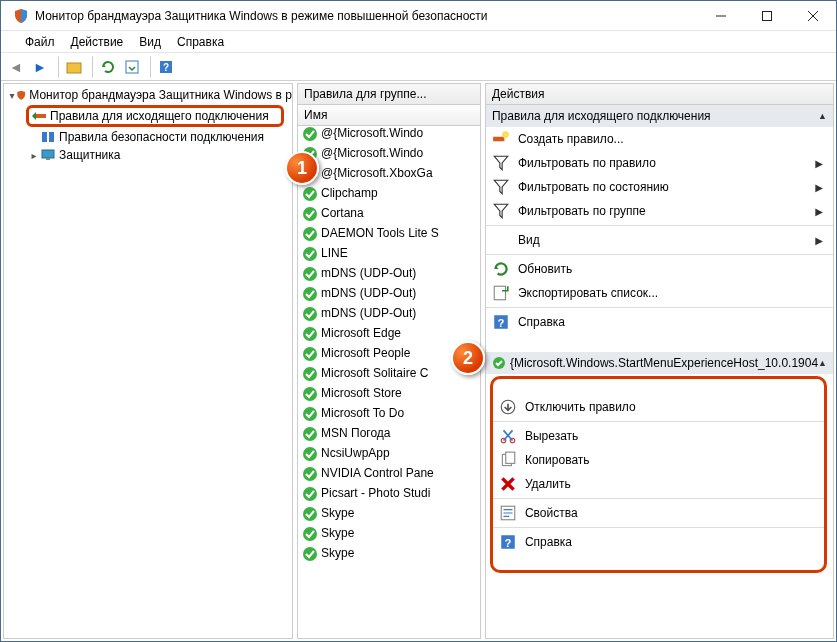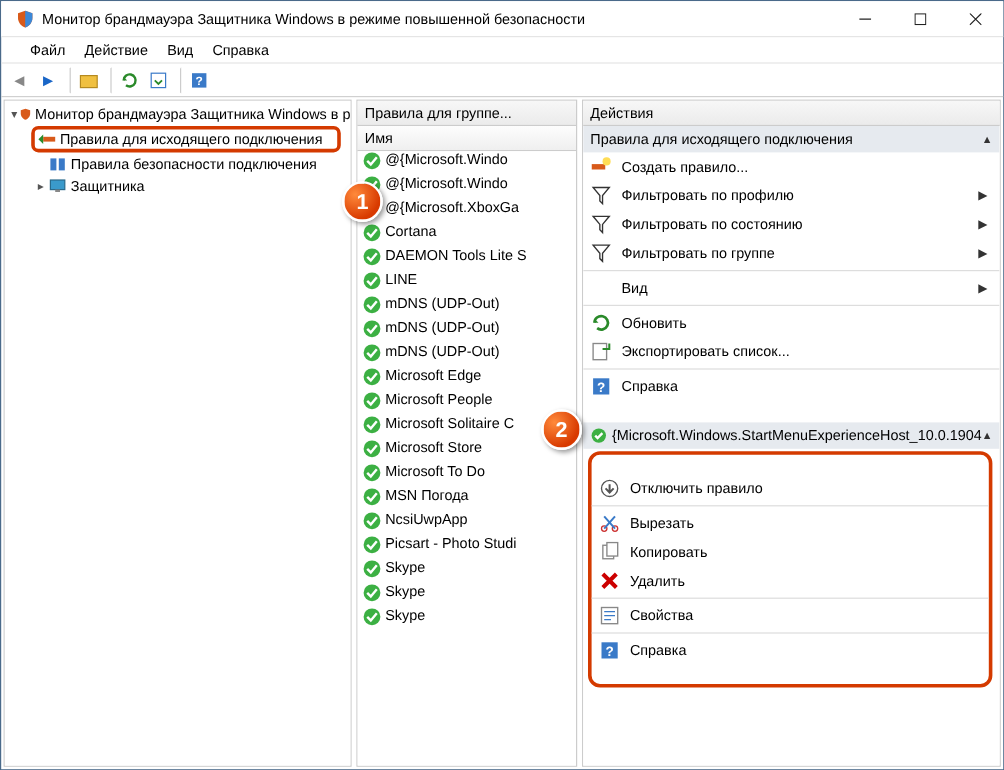--- a/index.html
+++ b/index.html
@@ -358,20 +358,27 @@
                 <circle cx="8" cy="8" r="7"></circle>
                 <path d="M4 8 L7 11 L12 5"></path>
               </svg></span>
             <span>@{Microsoft.XboxGa</span>
           </div>
           <div class="rule-row">
             <span class="check"><svg class="green-check" viewBox="0 0 16 16">
                 <circle cx="8" cy="8" r="7"></circle>
                 <path d="M4 8 L7 11 L12 5"></path>
               </svg></span>
+            <span>Clipchamp</span>
+          </div>
+          <div class="rule-row">
+            <span class="check"><svg class="green-check" viewBox="0 0 16 16">
+                <circle cx="8" cy="8" r="7"></circle>
+                <path d="M4 8 L7 11 L12 5"></path>
+              </svg></span>
             <span>Cortana</span>
           </div>
           <div class="rule-row">
             <span class="check"><svg class="green-check" viewBox="0 0 16 16">
                 <circle cx="8" cy="8" r="7"></circle>
                 <path d="M4 8 L7 11 L12 5"></path>
               </svg></span>
             <span>DAEMON Tools Lite S</span>
           </div>
           <div class="rule-row">
@@ -443,20 +450,27 @@
                 <path d="M4 8 L7 11 L12 5"></path>
               </svg></span>
             <span>MSN Погода</span>
           </div>
           <div class="rule-row">
             <span class="check"><svg class="green-check" viewBox="0 0 16 16">
                 <circle cx="8" cy="8" r="7"></circle>
                 <path d="M4 8 L7 11 L12 5"></path>
               </svg></span>
             <span>NcsiUwpApp</span>
+          </div>
+          <div class="rule-row">
+            <span class="check"><svg class="green-check" viewBox="0 0 16 16">
+                <circle cx="8" cy="8" r="7"></circle>
+                <path d="M4 8 L7 11 L12 5"></path>
+              </svg></span>
+            <span>NVIDIA Control Pane</span>
           </div>
           <div class="rule-row">
             <span class="check"><svg class="green-check" viewBox="0 0 16 16">
                 <circle cx="8" cy="8" r="7"></circle>
                 <path d="M4 8 L7 11 L12 5"></path>
               </svg></span>
             <span>Picsart - Photo Studi</span>
           </div>
           <div class="rule-row">
             <span class="check"><svg class="green-check" viewBox="0 0 16 16">
@@ -499,21 +513,21 @@
               </svg>
             </span>
           <span>Создать правило...</span>
         </div>
         <div class="act-row">
           <span class="aicon">
               <svg viewBox="0 0 16 16">
                 <path d="M2 2 H14 L9 8 V14 L7 12 V8 Z" fill="#fff" stroke="#333"></path>
               </svg>
             </span>
-          <span>Фильтровать по профилю</span>
+          <span>Фильтровать по правило</span>
           <span class="arrow-right">▶</span>
         </div>
         <div class="act-row">
           <span class="aicon">
               <svg viewBox="0 0 16 16">
                 <path d="M2 2 H14 L9 8 V14 L7 12 V8 Z" fill="#fff" stroke="#333"></path>
               </svg>
             </span>
           <span>Фильтровать по состоянию</span>
           <span class="arrow-right">▶</span>

